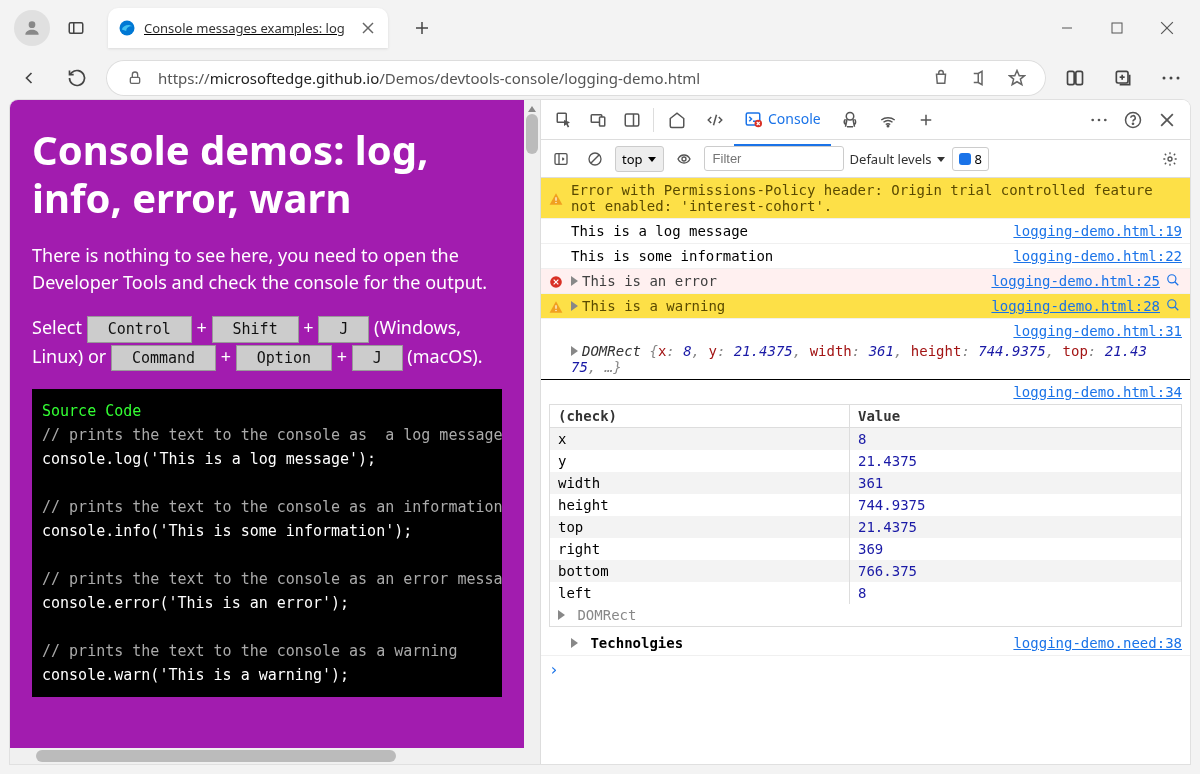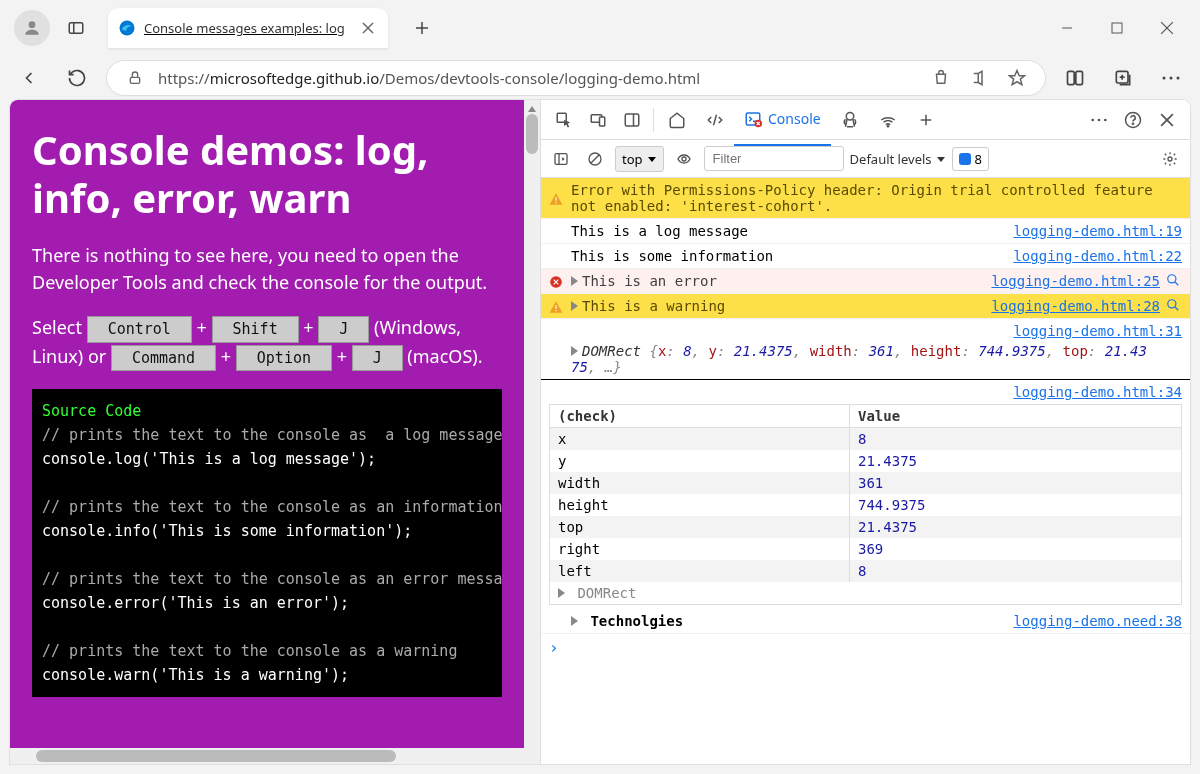--- a/index.html
+++ b/index.html
@@ -462,20 +462,24 @@
             </div>
             <div class="ct-row">
               <div class="ct-cell ct-idx">top</div>
               <div class="ct-cell ct-val">21.4375</div>
             </div>
             <div class="ct-row">
               <div class="ct-cell ct-idx">right</div>
               <div class="ct-cell ct-val">369</div>
             </div>
             <div class="ct-row">
+              <div class="ct-cell ct-idx">bottom</div>
+              <div class="ct-cell ct-val">766.375</div>
+            </div>
+            <div class="ct-row">
               <div class="ct-cell ct-idx">left</div>
               <div class="ct-cell ct-val">8</div>
             </div>
           </div>
         <div class="ct-proto"><span class="tri"></span> <span>DOMRect</span></div>
       </div>
       <div class="msg">
         <div class="msg-icon"></div>
         <div class="msg-text"><span class="tri"></span> <b>Technolgies</b></div>
         <a class="msg-link">logging-demo.need:38</a>

